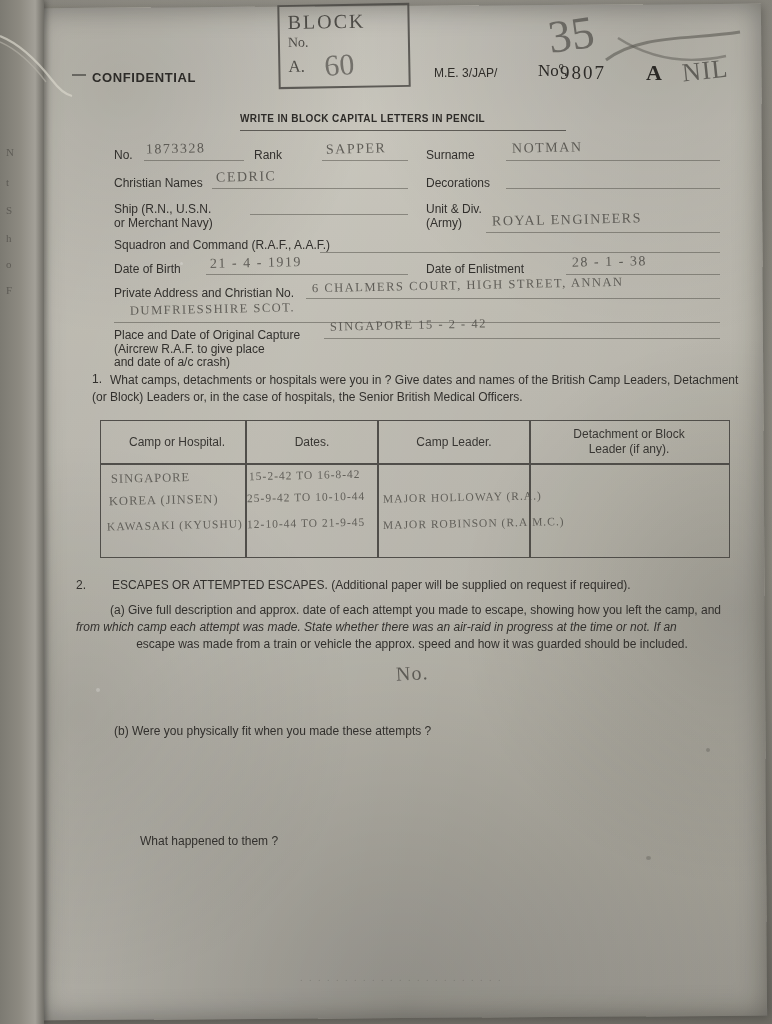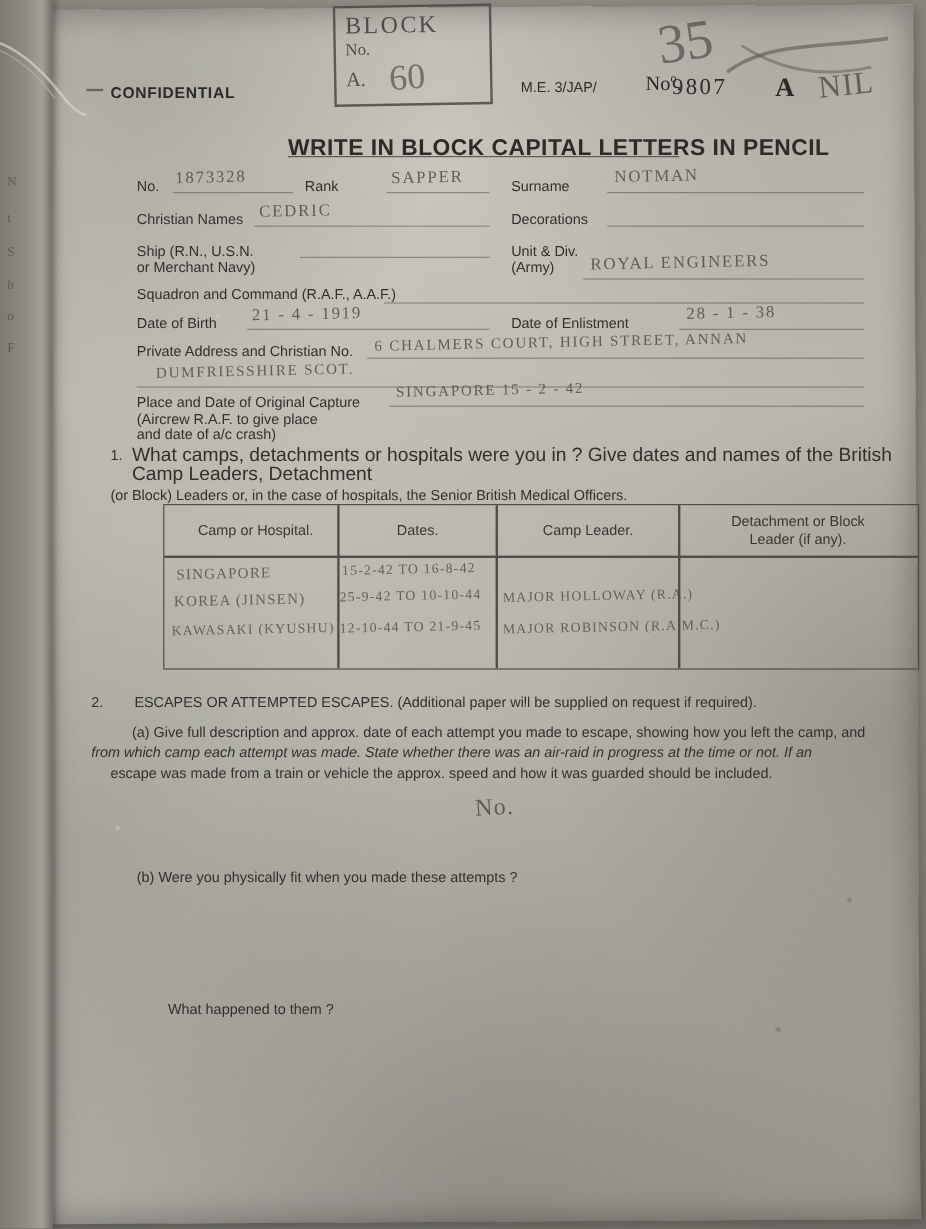--- a/index.html
+++ b/index.html
@@ -66,51 +66,51 @@
   #mejap{position:absolute;left:434px;top:66px;font-size:12px;color:#2f2d29;}
   #nolabel{position:absolute;left:506px;top:60px;font-size:17px;color:#2b2926;font-family:"Liberation Serif",serif;margin-left:32px;}
   #nolabel .sup{font-size:10px;vertical-align:super;}
   #serial{position:absolute;left:560px;top:62px;font-size:19px;font-family:"Liberation Serif",serif;color:#2e2c29;letter-spacing:2px;}
   #seriala{position:absolute;left:646px;top:60px;font-size:22px;font-weight:bold;font-family:"Liberation Serif",serif;color:#2b2926;}
   #bignum{position:absolute;left:548px;top:8px;font-family:"Liberation Serif",serif;font-size:46px;color:#54524d;opacity:.75;transform:rotate(-8deg);}
   #nil{position:absolute;left:682px;top:56px;font-family:"Liberation Serif",serif;font-size:26px;color:#4e4c47;opacity:.8;transform:rotate(-6deg);letter-spacing:1px;}
   #nilswoop{position:absolute;left:600px;top:30px;width:150px;height:60px;}
 
   #blockcaps{
-    position:absolute;left:240px;top:113px;font-weight:bold;font-size:19px;letter-spacing:.4px;color:#2d2b28;text-align:right;
+    position:absolute;left:240px;top:113px;font-weight:bold;font-size:10px;letter-spacing:.4px;color:#2d2b28;text-align:right;
   }
   #blockcaps-ul{position:absolute;left:240px;top:130px;width:326px;height:1px;background:#3c3a36;opacity:.75;}
 
   
   .fl{position:absolute;font-size:12px;color:#32302d;}
   .rule{position:absolute;height:1px;background:#57554f;opacity:.55;}
   .hw{
     position:absolute;font-family:"Liberation Serif",serif;color:#4a4843;
     text-transform:uppercase;letter-spacing:1.5px;font-size:14px;opacity:.82;
   }
   .hw.sm{font-size:12.5px;}
   .tilt{transform:rotate(-1.2deg);}
 
   
-  #q1a{position:absolute;left:92px;top:372px;font-size:16px;color:#32302d;width:640px;line-height:16px;}
-  #q1b{position:absolute;left:92px;top:389px;font-size:12px;color:#32302d;width:640px;line-height:16px;margin-top:16px;}
-
-  
-  #tbl{position:absolute;left:100px;top:420px;width:628px;height:136px;border:1.5px solid #4b4945;opacity:.95;margin-left:36px;}
+  #q1a{position:absolute;left:92px;top:372px;font-size:12px;color:#32302d;width:640px;line-height:16px;}
+  #q1b{position:absolute;left:92px;top:389px;font-size:12px;color:#32302d;width:640px;line-height:16px;}
+
+  
+  #tbl{position:absolute;left:100px;top:420px;width:628px;height:136px;border:1.5px solid #4b4945;opacity:.95;}
   #tbl .vline{position:absolute;top:0;bottom:0;width:1.5px;background:#4b4945;}
   #tbl .hline{position:absolute;left:0;right:0;height:1.5px;background:#4b4945;}
   #tbl .th{position:absolute;font-size:12px;color:#32302d;text-align:center;}
   .cell{position:absolute;font-family:"Liberation Serif",serif;font-size:12.5px;color:#4a4843;text-transform:uppercase;letter-spacing:1px;opacity:.82;}
 
   
   #q2t{position:absolute;left:92px;top:578px;font-size:12px;color:#32302d;}
   #q2n{position:absolute;left:76px;top:578px;font-size:12px;color:#32302d;}
   #q2a1{position:absolute;left:110px;top:602px;font-size:12px;color:#32302d;width:630px;line-height:16px;}
   #q2a2{position:absolute;left:76px;top:619px;font-size:12px;color:#32302d;width:660px;line-height:16px;font-style:italic;}
-  #q2a3{position:absolute;left:92px;top:636px;font-size:12px;color:#32302d;width:640px;line-height:16px;}
+  #q2a3{position:absolute;left:92px;top:636px;font-size:12px;color:#32302d;width:640px;line-height:16px;text-align:center;}
   #noans{position:absolute;left:396px;top:662px;font-family:"Liberation Serif",serif;font-size:20px;color:#4d4b46;opacity:.82;transform:rotate(-3deg);letter-spacing:1px;}
 
   .sub{position:absolute;font-size:12px;color:#32302d;}
 
   
   #bottomfaint{position:absolute;left:300px;top:972px;font-family:"Liberation Serif",serif;font-size:10px;color:#6a6862;opacity:.45;letter-spacing:2px;}
   .specklite{position:absolute;border-radius:50%;background:rgba(255,255,255,.22);}
   .speckdark{position:absolute;border-radius:50%;background:rgba(0,0,0,.16);}
 </style>
 </head>

